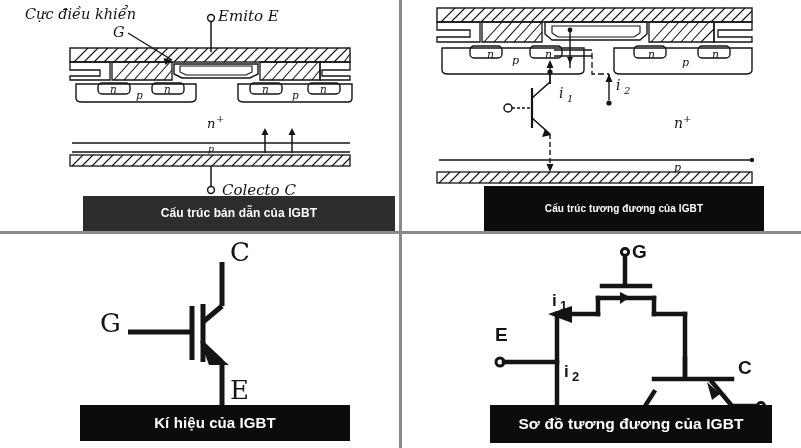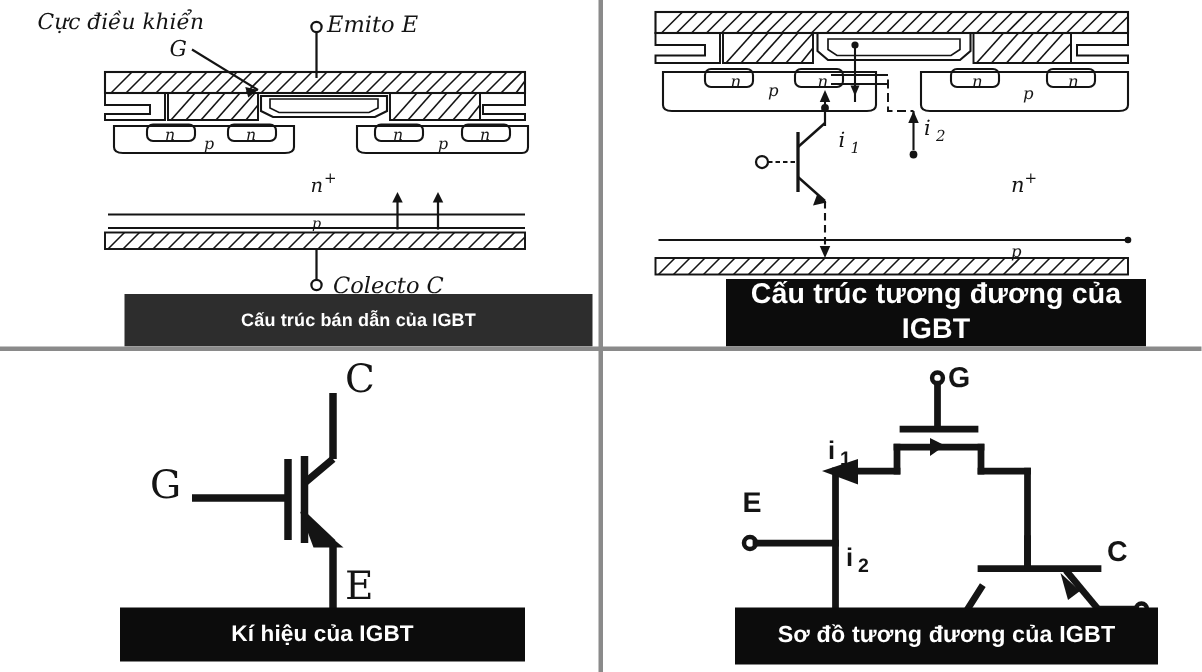--- a/index.html
+++ b/index.html
@@ -12,21 +12,21 @@
   .quad{position:absolute;overflow:hidden;}
   #q-tl{left:0;top:0;width:399px;height:231px;text-decoration:underline;}
   #q-tr{left:402px;top:0;width:399px;height:231px;}
   #q-bl{left:0;top:234px;width:399px;height:214px;}
   #q-br{left:402px;top:234px;width:399px;height:214px;}
 
   .caption{position:absolute;background:#1b1b1b;color:#fff;display:flex;
            align-items:center;justify-content:center;text-align:center;
            font-weight:bold;line-height:1.18;letter-spacing:.1px;}
   #cap-tl{left:83px;top:196px;width:312px;height:35px;font-size:12px;background:#2d2d2d;}
-  #cap-tr{left:82px;top:186px;width:280px;height:45px;font-size:19px;background:#0c0c0c;}
+  #cap-tr{left:82px;top:186px;width:280px;height:45px;font-size:10px;background:#0c0c0c;}
   #cap-bl{left:80px;top:171px;width:270px;height:36px;font-size:15px;background:#0c0c0c;}
   #cap-br{left:88px;top:171px;width:282px;height:38px;font-size:15.5px;background:#0c0c0c;}
   .cap-line{display:block;}
 
   svg{display:block;}
   .hw{font-family:"DejaVu Serif",serif;font-style:italic;}
 </style>
 </head>
 <body>
 

